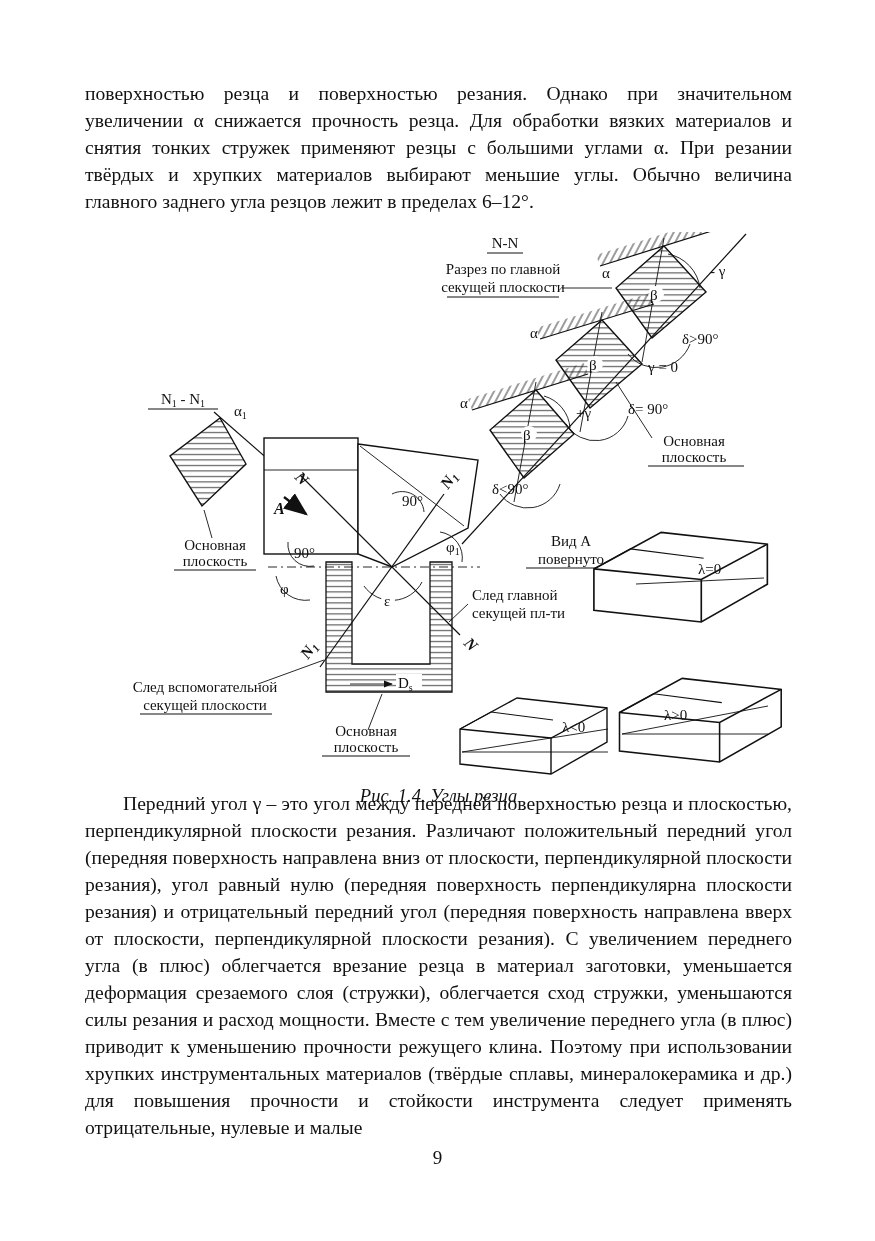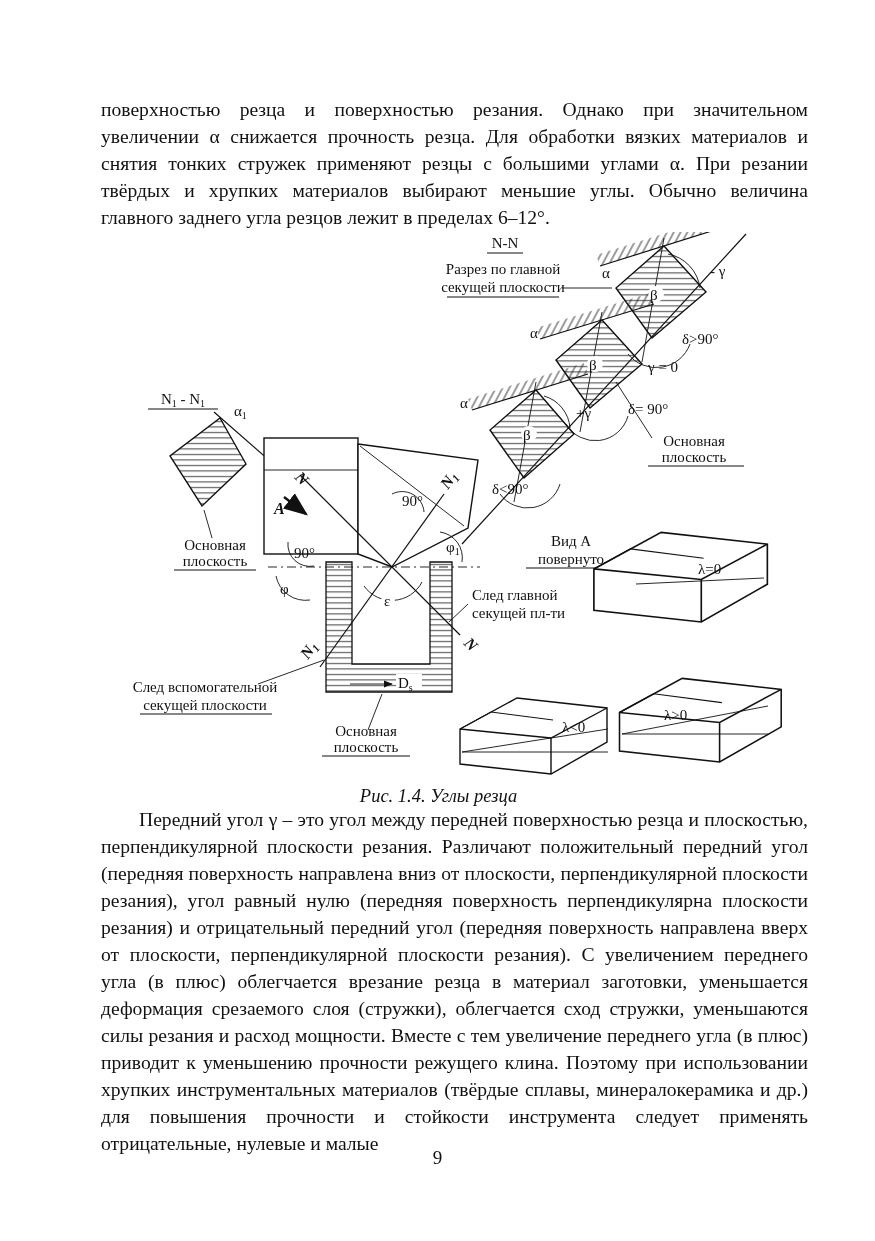--- a/index.html
+++ b/index.html
@@ -1,19 +1,19 @@
 <!DOCTYPE html>
 <html><head>
 <meta charset="utf-8">
 <style>
   html,body{margin:0;padding:0}
   body{width:875px;height:1241px;background:#ffffff;position:relative;
        font-family:"Liberation Serif",serif;color:#111;overflow:hidden}
   .body-text{position:absolute;left:85px;width:707px;font-size:19.6px;
-             line-height:27px;text-align:justify;margin:16px}
+             line-height:27px;text-align:justify;margin:0}
   .para-top{top:80px}
   .para-bottom{top:790px;text-indent:38px}
   .figure{position:absolute;top:232px;left:0}
   .caption{position:absolute;top:786px;left:85px;width:707px;text-align:center;
            font-style:italic;font-size:18.5px}
   .page-number{position:absolute;top:1147px;left:0;width:875px;text-align:center;font-size:19px}
   svg text{font-family:"Liberation Serif",serif;font-size:15px;fill:#111}
   svg text.b{font-weight:bold;font-style:italic;font-size:16px}
   .ln{stroke:#111;stroke-width:1.2;fill:none}
   .lnt{stroke:#111;stroke-width:0.9;fill:none}

